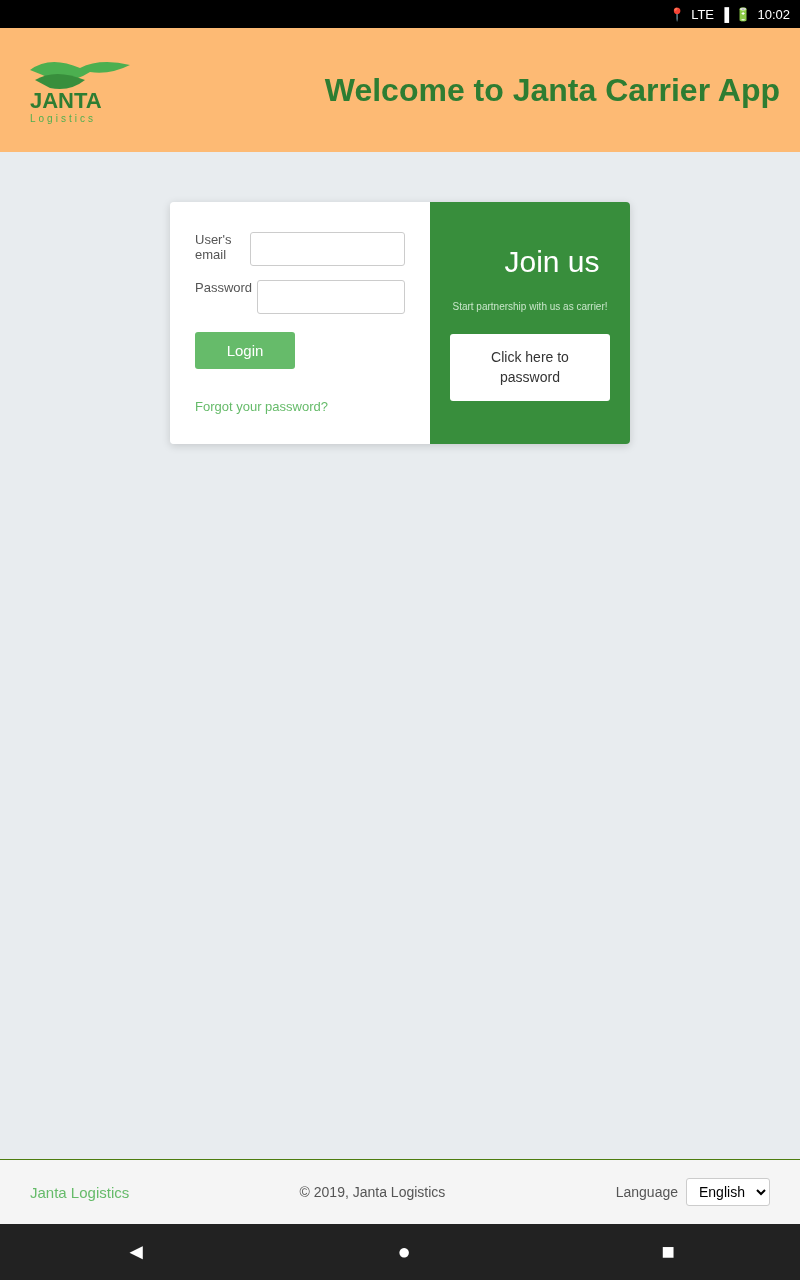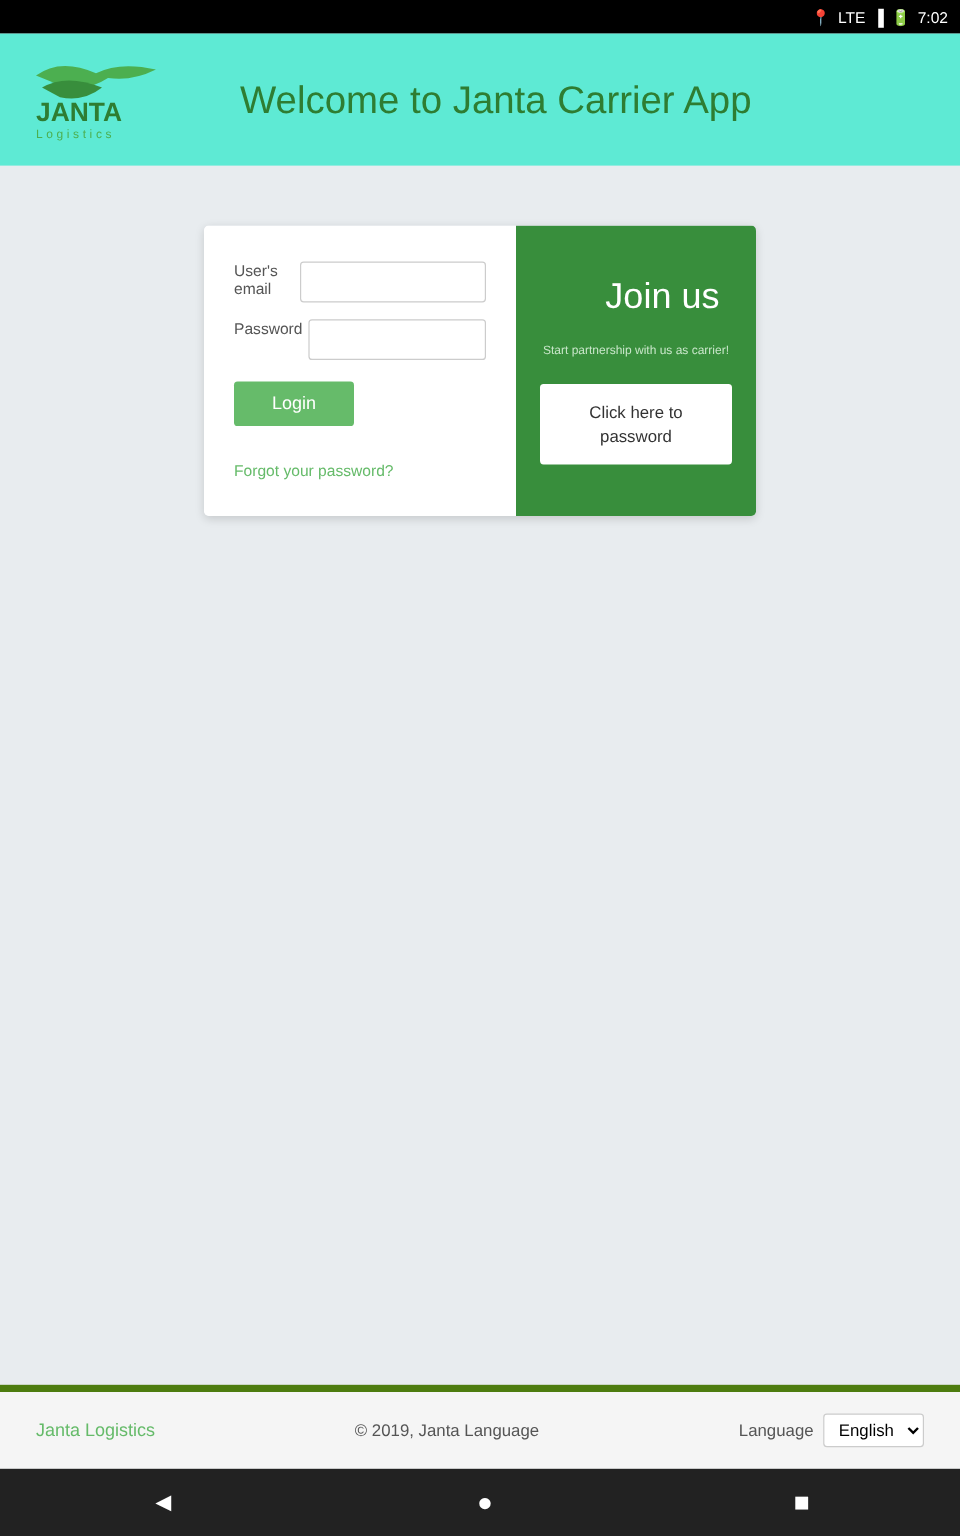--- a/index.html
+++ b/index.html
@@ -21,42 +21,42 @@
       align-items: center;
       justify-content: flex-end;
       padding: 0 10px;
       font-size: 13px;
       gap: 6px;
       flex-shrink: 0;
     }
 
     
     .header {
-      background: #5eead4;
+      background: #fdba74;
       display: flex;
       align-items: center;
       padding: 3px 20px;
-      height: 110px;
+      height: 124px;
       flex-shrink: 0;
     }
     .logo-area {
       display: flex;
       align-items: center;
       width: 180px;
     }
     .logo-svg {
       width: 150px;
       height: 80px;
     }
     .header-title {
       flex: 1;
-      text-align: left;
+      text-align: right;
       font-size: 32px;
       color: #2e7d32;
-      font-weight: normal;
+      font-weight: bold;
     }
 
     
     .main-content {
       flex: 1;
       display: flex;
       align-items: flex-start;
       justify-content: center;
       padding: 50px 20px 20px;
     }
@@ -148,21 +148,21 @@
       font-size: 14px;
       cursor: pointer;
       text-align: center;
       width: 100%;
       line-height: 1.4;
     }
 
     
     .footer {
       background: #f5f5f5;
-      border-top: 6px solid #4d7c0f;
+      border-top: 1px solid #4d7c0f;
       padding: 18px 30px;
       display: flex;
       align-items: center;
       justify-content: space-between;
       flex-shrink: 0;
     }
     .footer-link {
       color: #66bb6a;
       font-size: 15px;
       text-decoration: none;
@@ -208,21 +208,21 @@
     }
   </style>
 </head>
 <body>
 
 <div class="status-bar">
   <span>📍</span>
   <span>LTE</span>
   <span>▐</span>
   <span>🔋</span>
-  <span>7:02</span>
+  <span>10:02</span>
 </div>
 
 <div class="header">
   <div class="logo-area">
     <svg class="logo-svg" viewBox="0 0 150 80">
 
       <g fill="#2e7d32">
         <path d="M10 20 Q30 5 60 18 Q80 8 110 15 Q90 25 70 22 Q50 35 30 28 Z" fill="#4caf50"></path>
         <path d="M15 30 Q35 18 65 30 Q50 42 30 38 Z" fill="#388e3c"></path>
       </g>
@@ -258,21 +258,21 @@
         <span>Click here to</span><br>
         <span>password</span>
       </button>
     </div>
 
   </div>
 </div>
 
 <div class="footer">
   <a class="footer-link">Janta Logistics</a>
-  <span class="footer-copyright">© 2019, Janta Language</span>
+  <span class="footer-copyright">© 2019, Janta Logistics</span>
   <div class="footer-language">
     <span>Language</span>
     <select class="language-select">
       <option>English</option>
       <option>Hindi</option>
       <option>Other</option>
     </select>
   </div>
 </div>
 

